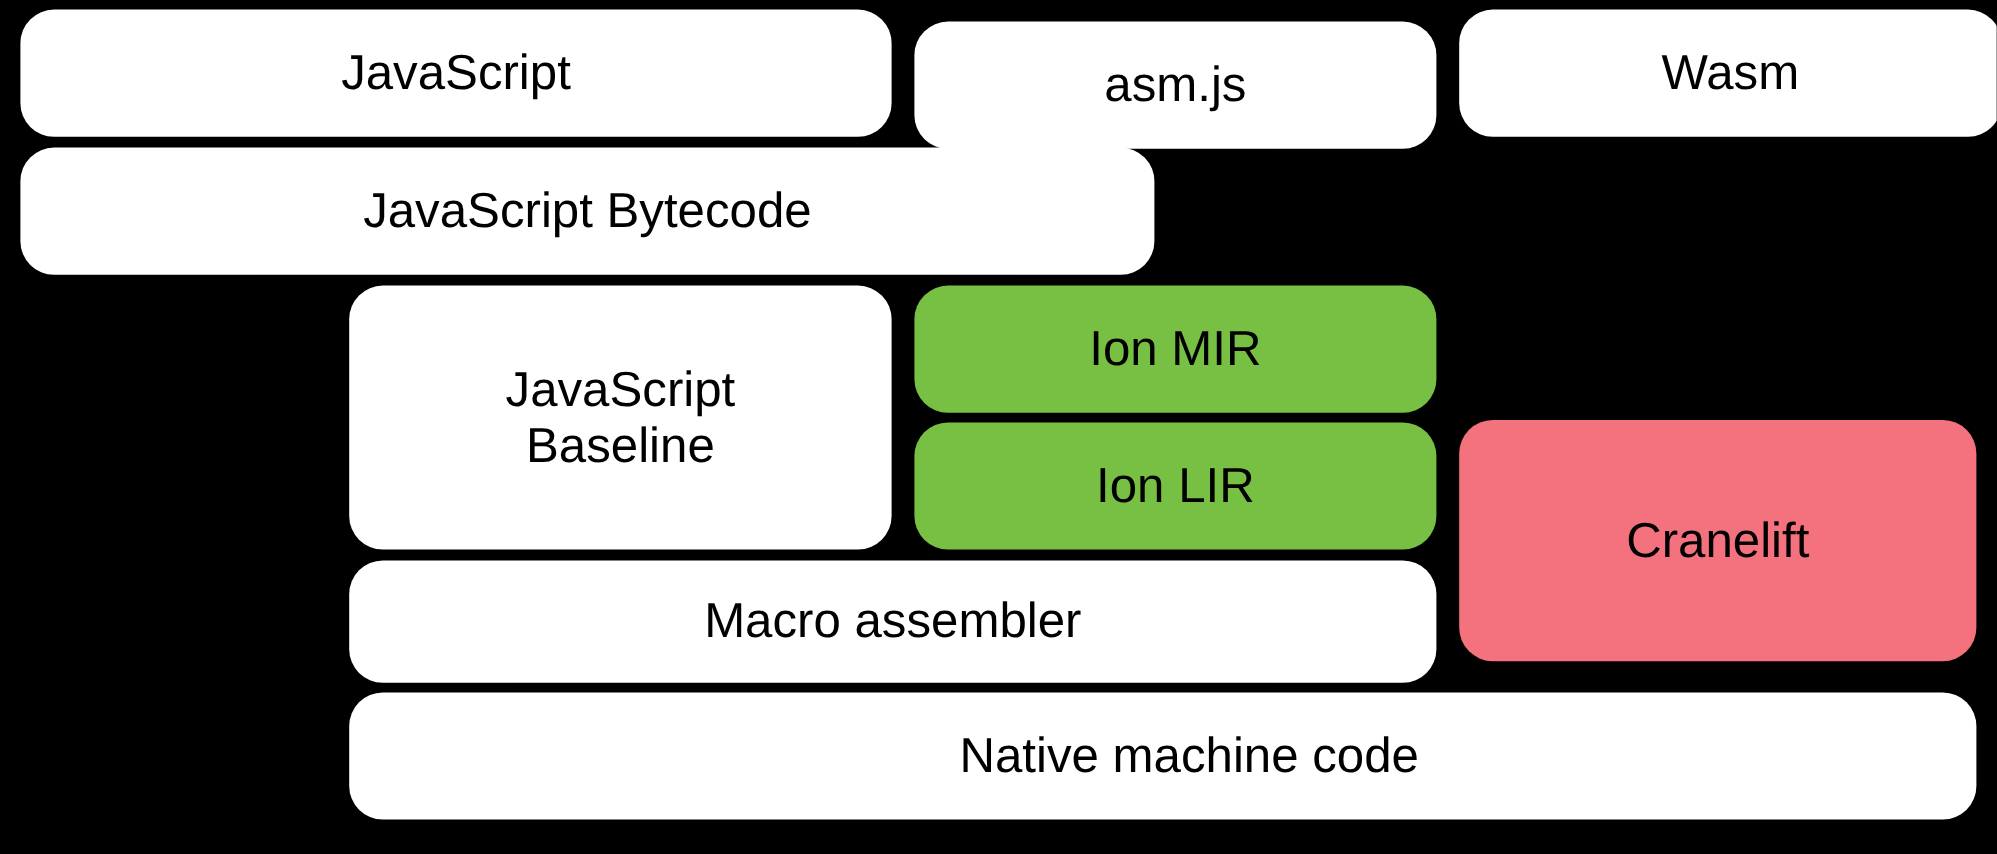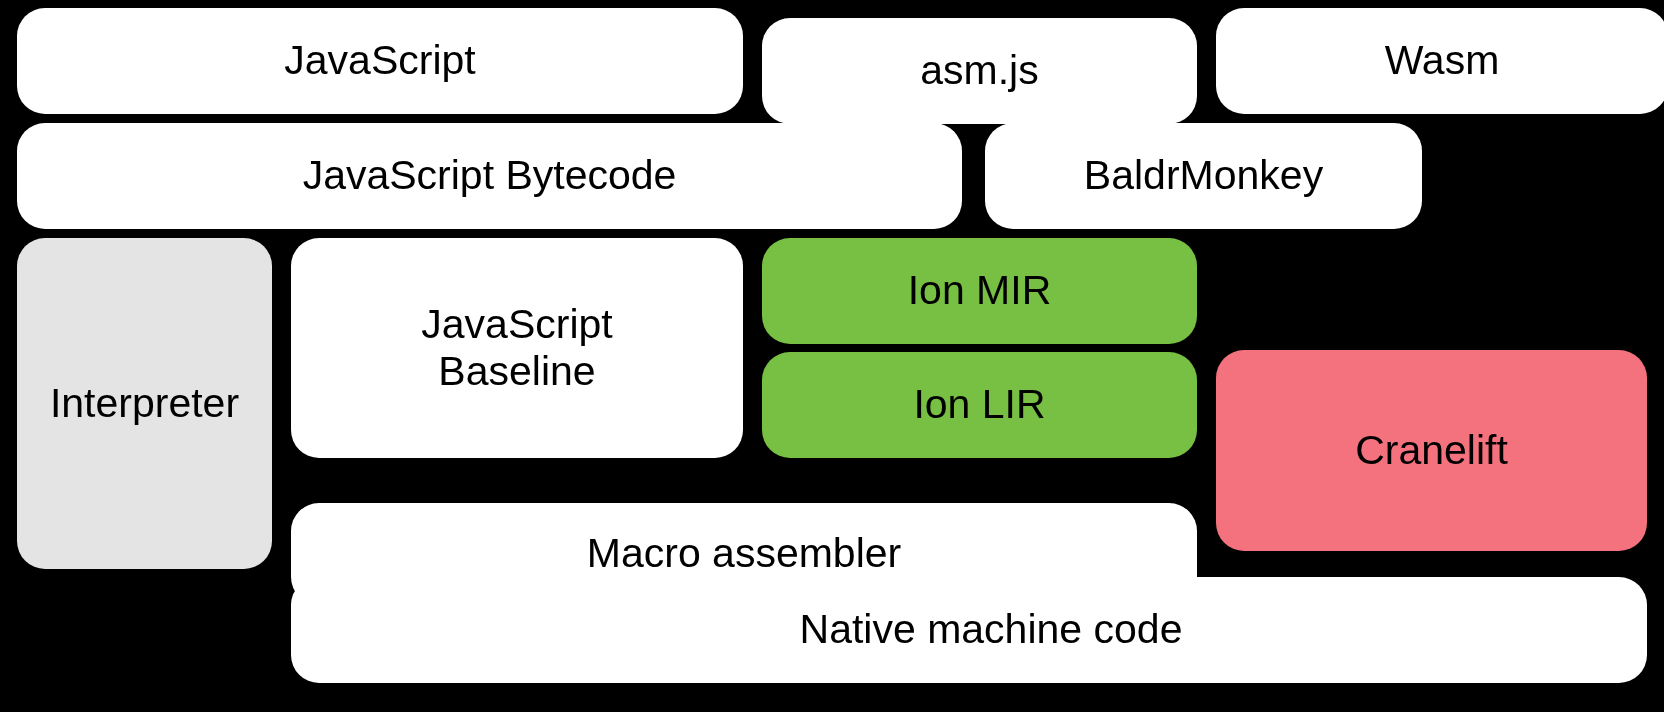--- a/index.html
+++ b/index.html
@@ -56,46 +56,40 @@
   </div>
 
   <div class="node n-wasm" style="background: rgb(255, 255, 255);">
     <span>Wasm</span>
   </div>
 
   <div class="node n-javascript-bytecode" style="background: rgb(255, 255, 255);">
     <span>JavaScript Bytecode</span>
   </div>
 
-  <div class="node n-baldrmonkey" style="background: rgb(255, 255, 255);">
-    <span>BaldrMonkey</span>
-  </div>
 
-  <div class="node n-interpreter" style="background: rgb(228, 228, 228);">
-    <span>Interpreter</span>
-  </div>
 
   <div class="node n-javascript-baseline" style="background: rgb(255, 255, 255);">
     <span>JavaScript
 Baseline</span>
   </div>
 
   <div class="node n-ion-lir" style="background: rgb(119, 192, 67);">
     <span>Ion LIR</span>
   </div>
 
   <div class="node n-ion-mir" style="background: rgb(119, 192, 67);">
     <span>Ion MIR</span>
   </div>
 
   <div class="node n-cranelift" style="background: rgb(244, 113, 126);">
     <span>Cranelift</span>
   </div>
 
-  <div class="node n-macro-assembler" style="background: rgb(255, 255, 255); margin-top: 36px;">
+  <div class="node n-macro-assembler" style="background: rgb(255, 255, 255);">
     <span>Macro assembler</span>
   </div>
 
   <div class="node n-native-machine-code" style="background: rgb(255, 255, 255);">
     <span>Native machine code</span>
   </div>
 
 </div>
 
 </body></html>

